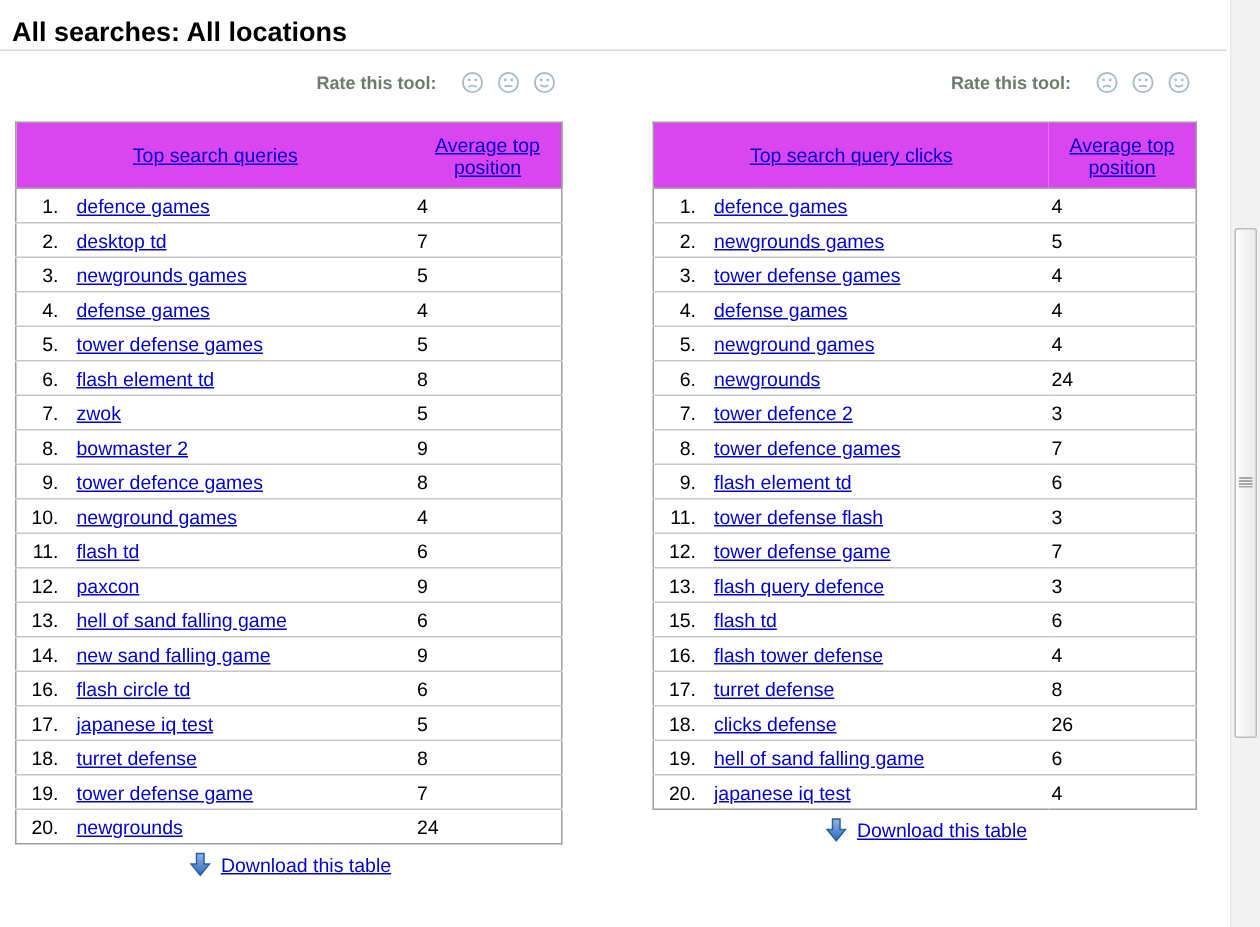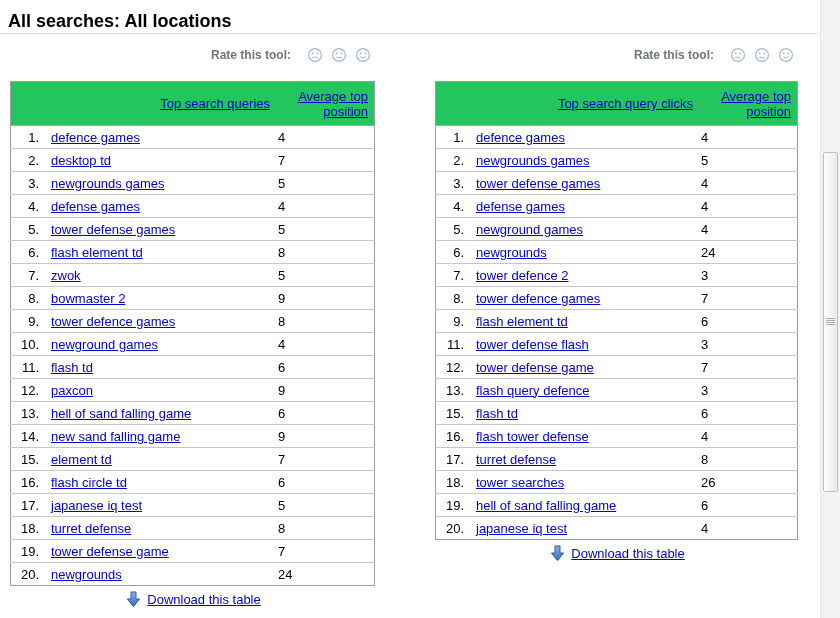--- a/index.html
+++ b/index.html
@@ -30,22 +30,22 @@
   }
   .face{width:16px;height:16px;margin-left:8px;cursor:pointer;display:block;}
   .face-wrap{display:block;line-height:0;}
 
   table.stats{
     width:100%;border-collapse:collapse;
     border:1px solid #9e9e9e;
     font-size:13px;table-layout:fixed;
   }
   table.stats thead th{
-    background:#22c55e;
-    height:39px;text-align:right;font-weight:normal;
+    background:#d946ef;
+    height:39px;text-align:center;font-weight:normal;
     padding:2px 6px;vertical-align:middle;
     border-bottom:1px solid #a8a8a8;
   }
   th.val-h{width:86px;}
   a{color:#0000cc;text-decoration:underline;cursor:pointer;}
   table.stats tbody td{
     height:22px;padding:0 2px;vertical-align:middle;background:#fff;
   }
   table.stats tbody tr + tr td{border-top:1px solid #c6c6c6;}
   .rank{display:inline-block;width:26px;text-align:right;color:#000;}
@@ -162,24 +162,20 @@
           <td><span class="rank">12.</span><a href="#" class="query-link">paxcon</a></td>
           <td class="val-cell">9</td>
         </tr>
         <tr>
           <td><span class="rank">13.</span><a href="#" class="query-link">hell of sand falling game</a></td>
           <td class="val-cell">6</td>
         </tr>
         <tr>
           <td><span class="rank">14.</span><a href="#" class="query-link">new sand falling game</a></td>
           <td class="val-cell">9</td>
-        </tr>
-        <tr>
-          <td><span class="rank">15.</span><a href="#" class="query-link">element td</a></td>
-          <td class="val-cell">7</td>
         </tr>
         <tr>
           <td><span class="rank">16.</span><a href="#" class="query-link">flash circle td</a></td>
           <td class="val-cell">6</td>
         </tr>
         <tr>
           <td><span class="rank">17.</span><a href="#" class="query-link">japanese iq test</a></td>
           <td class="val-cell">5</td>
         </tr>
         <tr>
@@ -300,21 +296,21 @@
         </tr>
         <tr>
           <td><span class="rank">16.</span><a href="#" class="query-link">flash tower defense</a></td>
           <td class="val-cell">4</td>
         </tr>
         <tr>
           <td><span class="rank">17.</span><a href="#" class="query-link">turret defense</a></td>
           <td class="val-cell">8</td>
         </tr>
         <tr>
-          <td><span class="rank">18.</span><a href="#" class="query-link">tower searches</a></td>
+          <td><span class="rank">18.</span><a href="#" class="query-link">clicks defense</a></td>
           <td class="val-cell">26</td>
         </tr>
         <tr>
           <td><span class="rank">19.</span><a href="#" class="query-link">hell of sand falling game</a></td>
           <td class="val-cell">6</td>
         </tr>
         <tr>
           <td><span class="rank">20.</span><a href="#" class="query-link">japanese iq test</a></td>
           <td class="val-cell">4</td>
         </tr>

